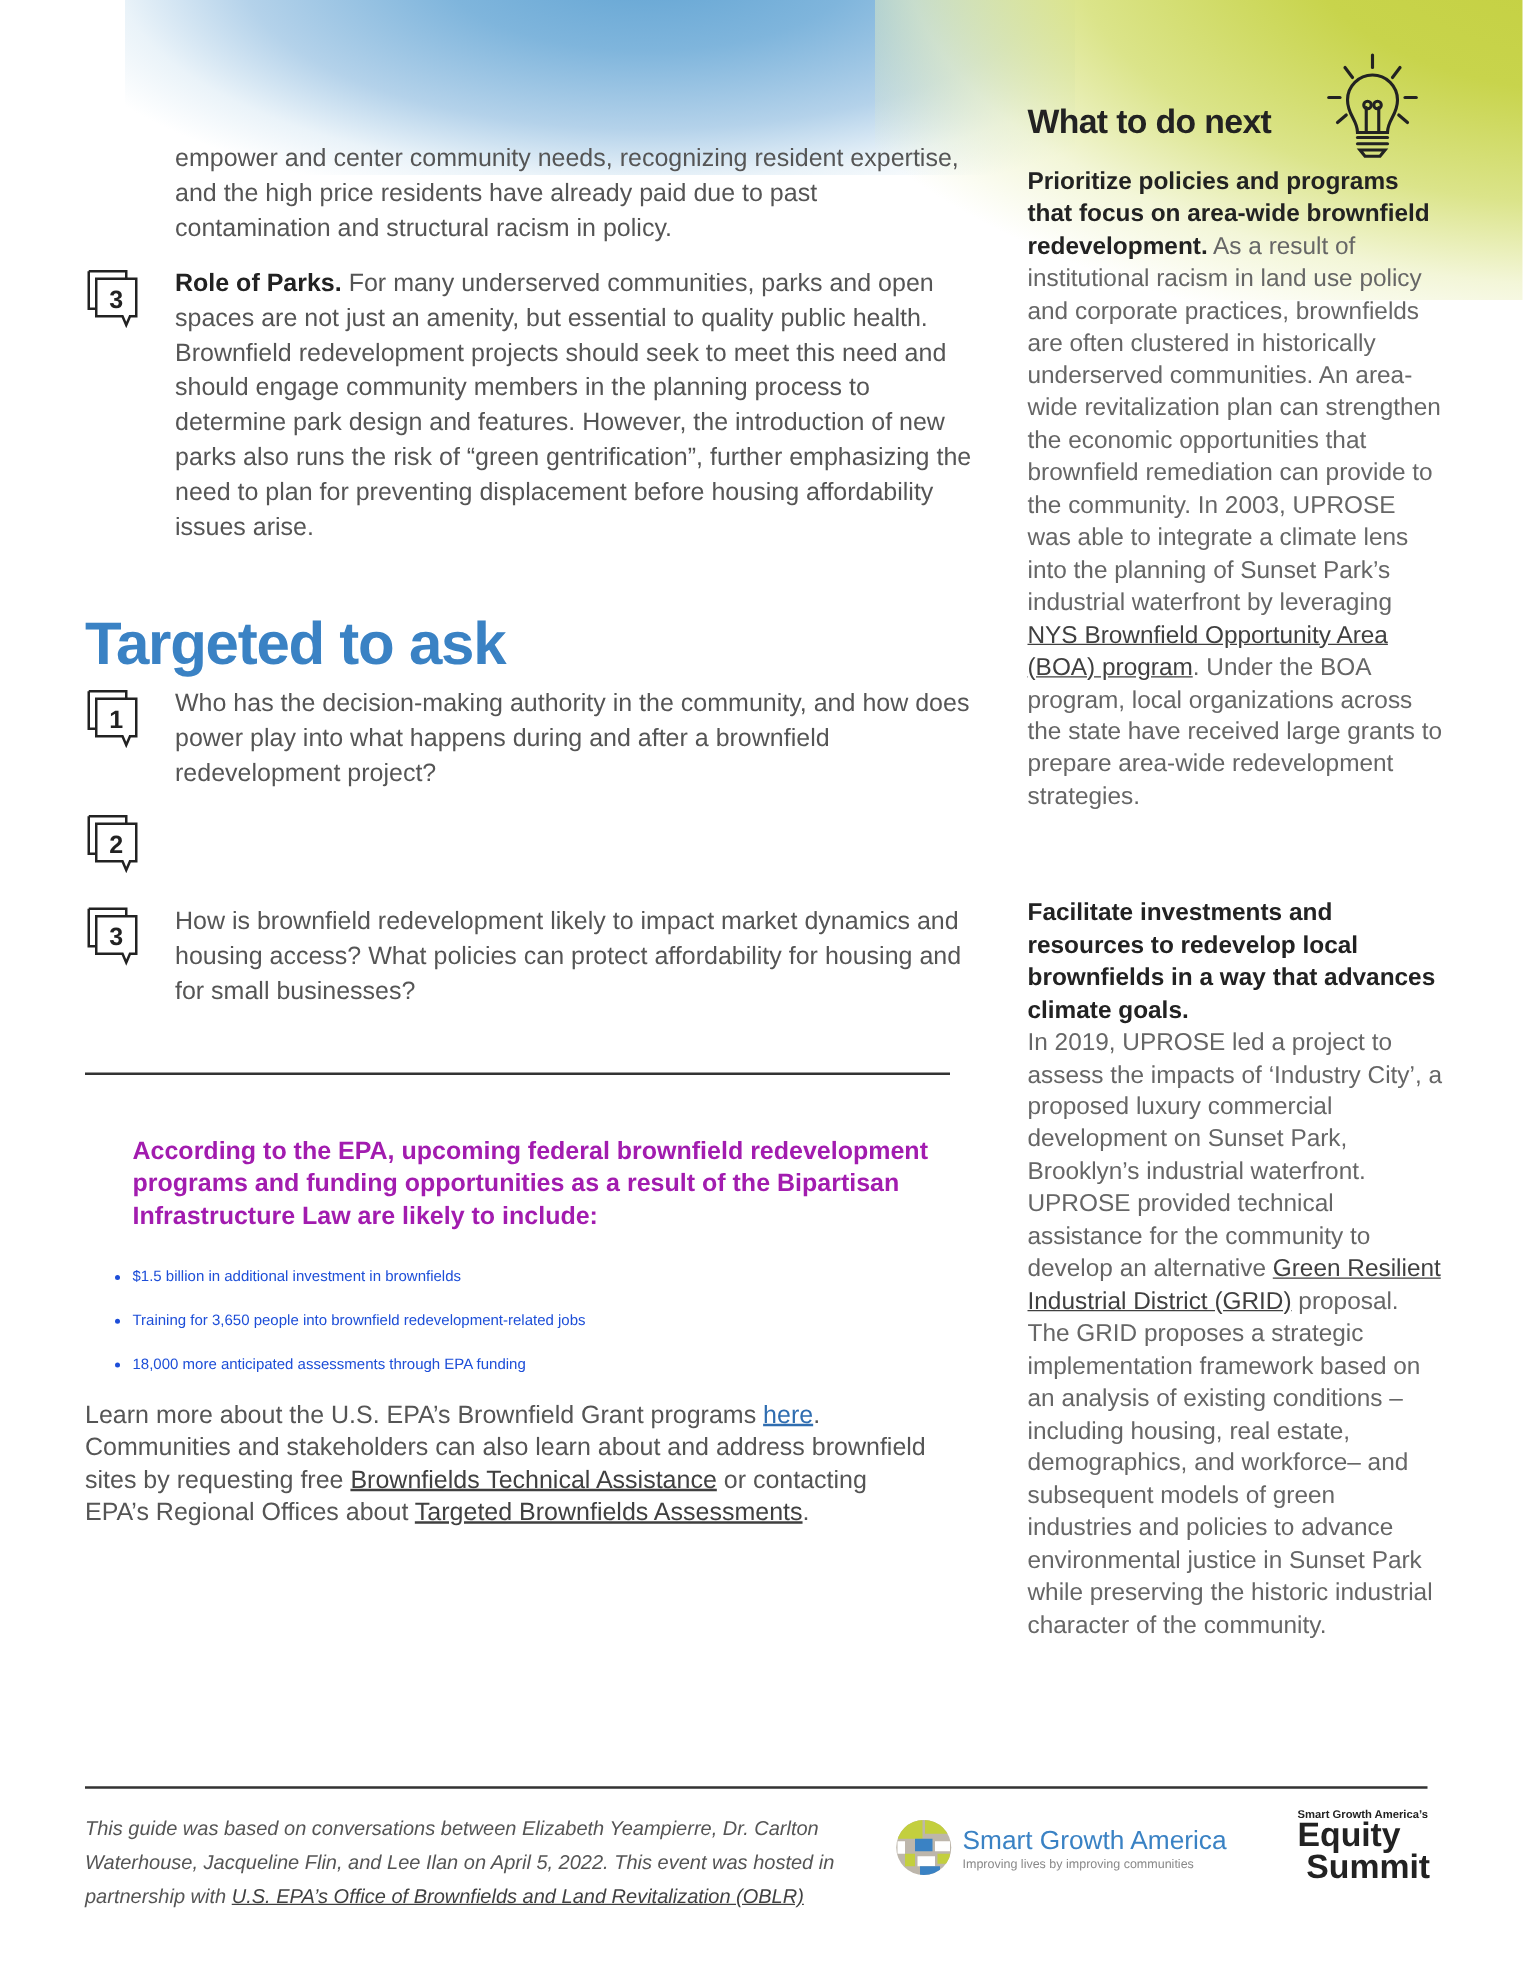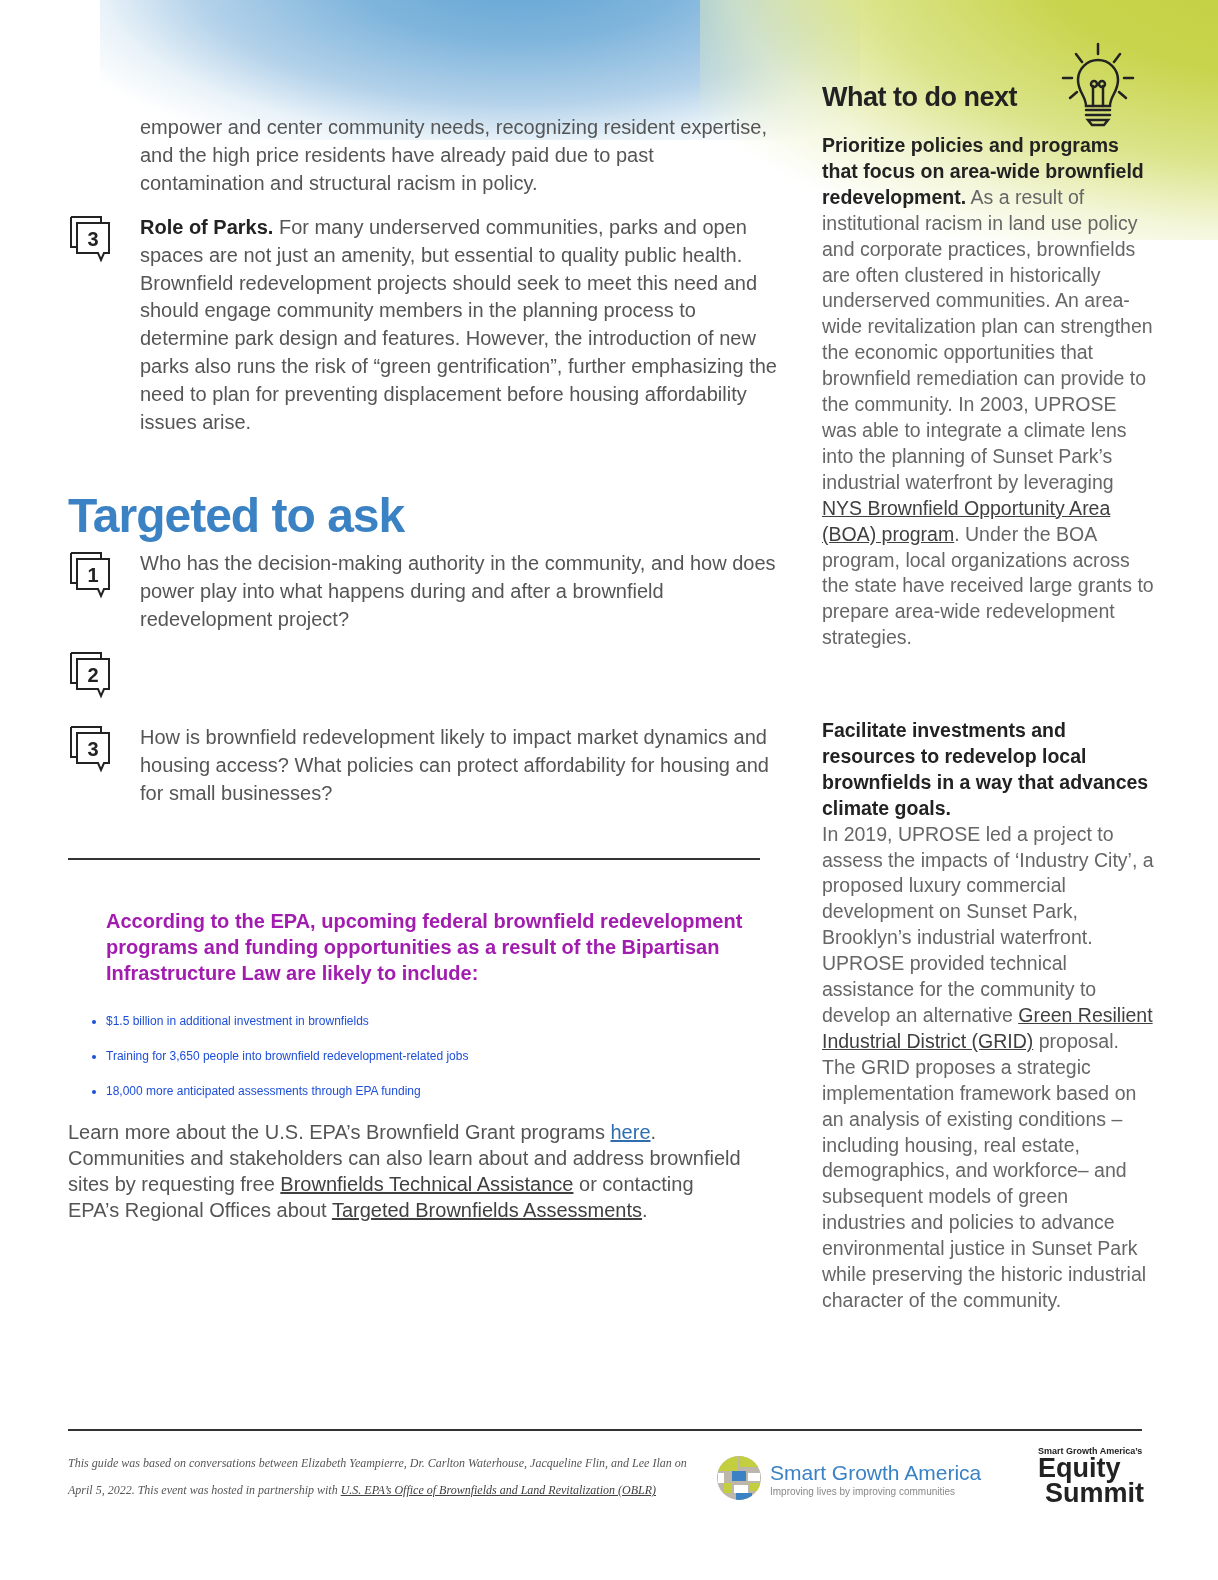--- a/index.html
+++ b/index.html
@@ -65,21 +65,21 @@
   .bulb { left: 1058px; top: 40px; width: 80px; height: 90px; }
   .right-p {
     left: 822px; width: 332px;
     font-size: 19.5px; line-height: 25.9px; color: #666;
   }
   .right-p b { color: #222; }
 
   
   .footer-text {
     left: 68px; top: 1450px; width: 620px;
-    font-size: 12px; line-height: 27px; font-style: italic; color: #555; font-family: Liberation Serif, serif;
+    font-size: 16px; line-height: 27px; font-style: italic; color: #555;
   }
   .sga-logo { left: 716px; top: 1455px; width: 270px; height: 50px; text-decoration: underline; }
   .sga-name { position: absolute; left: 54px; top: 6px; font-size: 21px; color: #3a82c4; white-space: nowrap; }
   .sga-tag { position: absolute; left: 54px; top: 31px; font-size: 10px; color: #888; white-space: nowrap; }
   .eq { left: 1038px; top: 1446px; width: 110px; }
   .eq-small { font-size: 9px; font-weight: bold; color: #222; white-space: nowrap; }
   .eq-big { font-size: 27px; font-weight: bold; color: #222; line-height: 25px; }
 </style>
 </head>
 <body>

